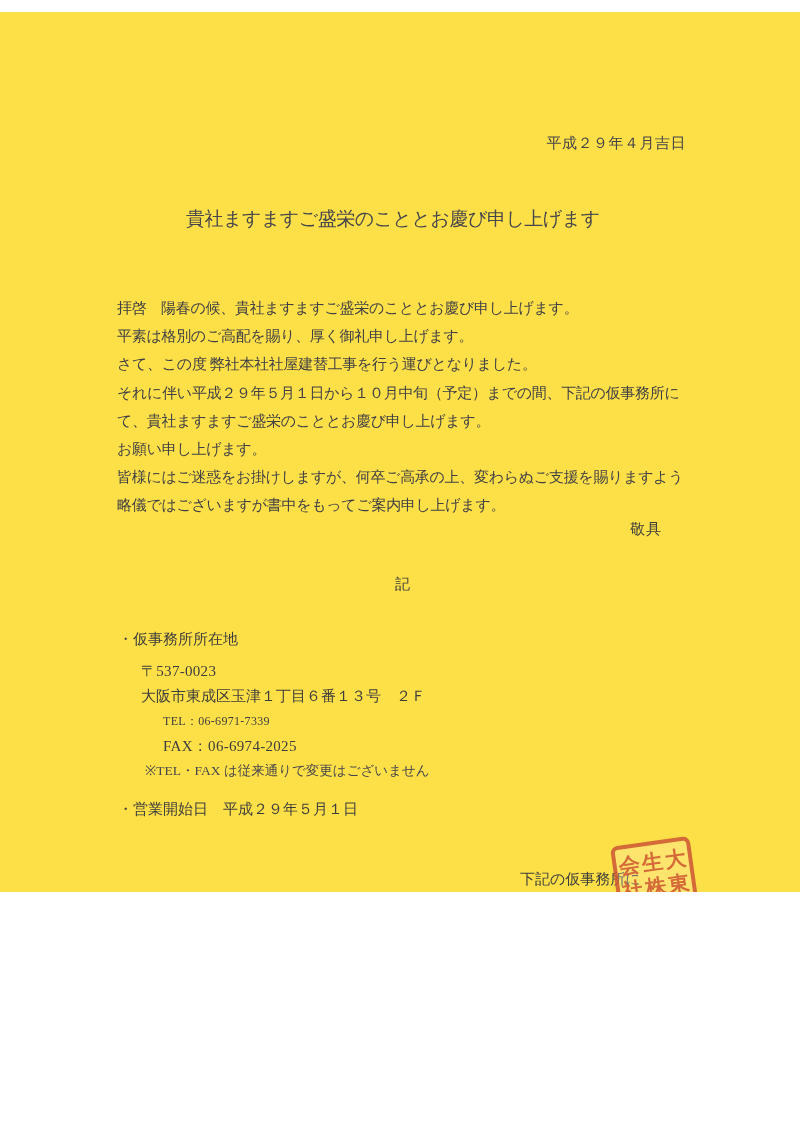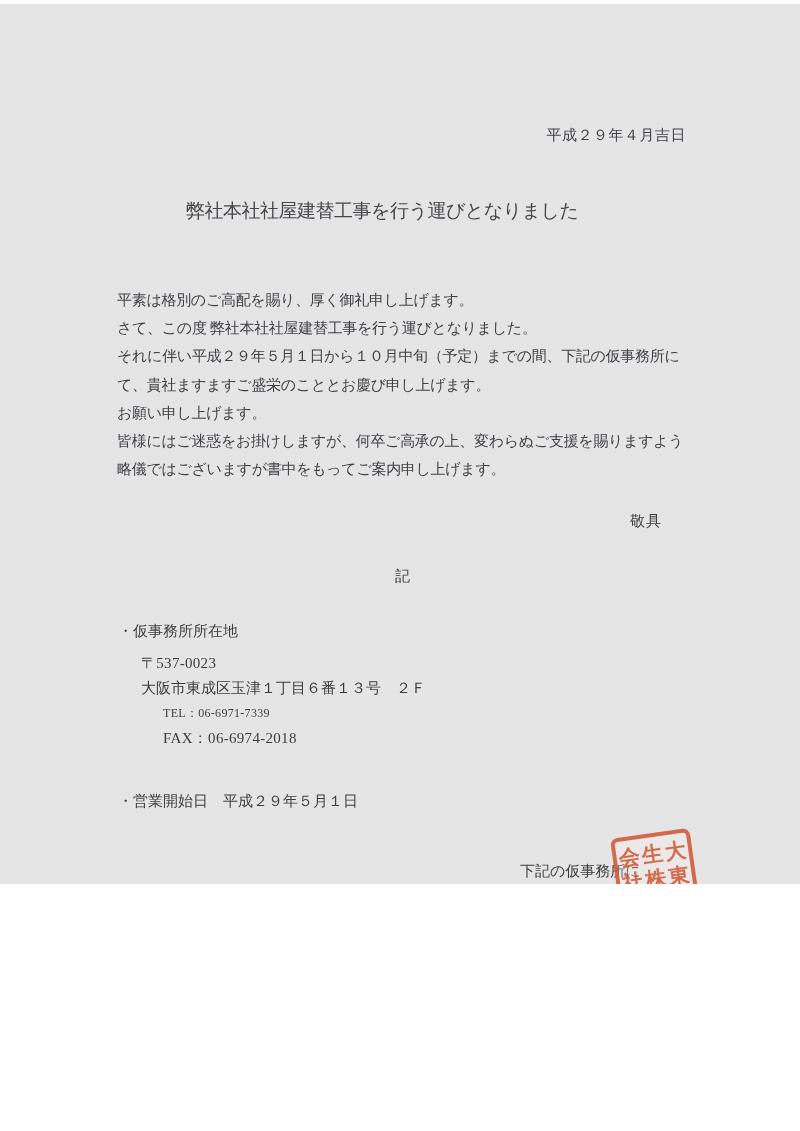--- a/index.html
+++ b/index.html
@@ -5,23 +5,23 @@
   * { margin: 0; padding: 0; box-sizing: border-box; }
   html, body { background: #ffffff; }
   body {
     font-family: "Liberation Serif", "DejaVu Serif", serif;
     color: #3d3d3d;
   }
   .page {
     position: relative;
     width: 800px;
     height: 880px;
-    background: #e5e5e5;
+    background: #fde047;
     overflow: hidden;
-    margin: 4px auto;
+    margin: 12px auto;
   }
   .abs { position: absolute; white-space: pre; }
 
   .date {
     top: 122px; right: 114px;
     font-size: 15px;
     letter-spacing: 0.5px;
     color: #42424a;
   }
   .title {
@@ -89,41 +89,43 @@
     white-space: normal;
   }
 </style>
 </head>
 <body>
 
 <div class="page">
 
   <div class="abs date">平成２９年４月吉日</div>
 
-  <h1 class="abs title">弊社本社社屋建替工事を行う運びとなりました</h1>
+  <h1 class="abs title">貴社ますますご盛栄のこととお慶び申し上げます</h1>
 
   <div class="body-block">
+    <p>拝啓　陽春の候、貴社ますますご盛栄のこととお慶び申し上げます。</p>
     <p>平素は格別のご高配を賜り、厚く御礼申し上げます。</p>
     <p>さて、この度 弊社本社社屋建替工事を行う運びとなりました。</p>
     <p>それに伴い平成２９年５月１日から１０月中旬（予定）までの間、下記の仮事務所に</p>
     <p>て、貴社ますますご盛栄のこととお慶び申し上げます。</p>
     <p>お願い申し上げます。</p>
     <p>皆様にはご迷惑をお掛けしますが、何卒ご高承の上、変わらぬご支援を賜りますよう</p>
     <p>略儀ではございますが書中をもってご案内申し上げます。</p>
   </div>
 
   <div class="abs closing">敬具</div>
 
   <div class="abs ki">記</div>
 
   <div class="abs office-label">・仮事務所所在地</div>
   <div class="abs postal">〒537-0023</div>
   <div class="abs address">大阪市東成区玉津１丁目６番１３号　２Ｆ</div>
   <div class="abs tel">TEL：06-6971-7339</div>
-  <div class="abs fax">FAX：06-6974-2018</div>
+  <div class="abs fax">FAX：06-6974-2025</div>
+  <div class="abs note">※TEL・FAX は従来通りで変更はございません</div>
 
   <div class="abs start-date">・営業開始日　平成２９年５月１日</div>
 
   <div class="abs company">下記の仮事務所に</div>
   <div class="abs representative">代表取締役　渡部　敏弘</div>
 
   <div class="seal">
     <span class="seal-col">大東衛</span>
     <span class="seal-col">生株式</span>
     <span class="seal-col">会社印</span>

